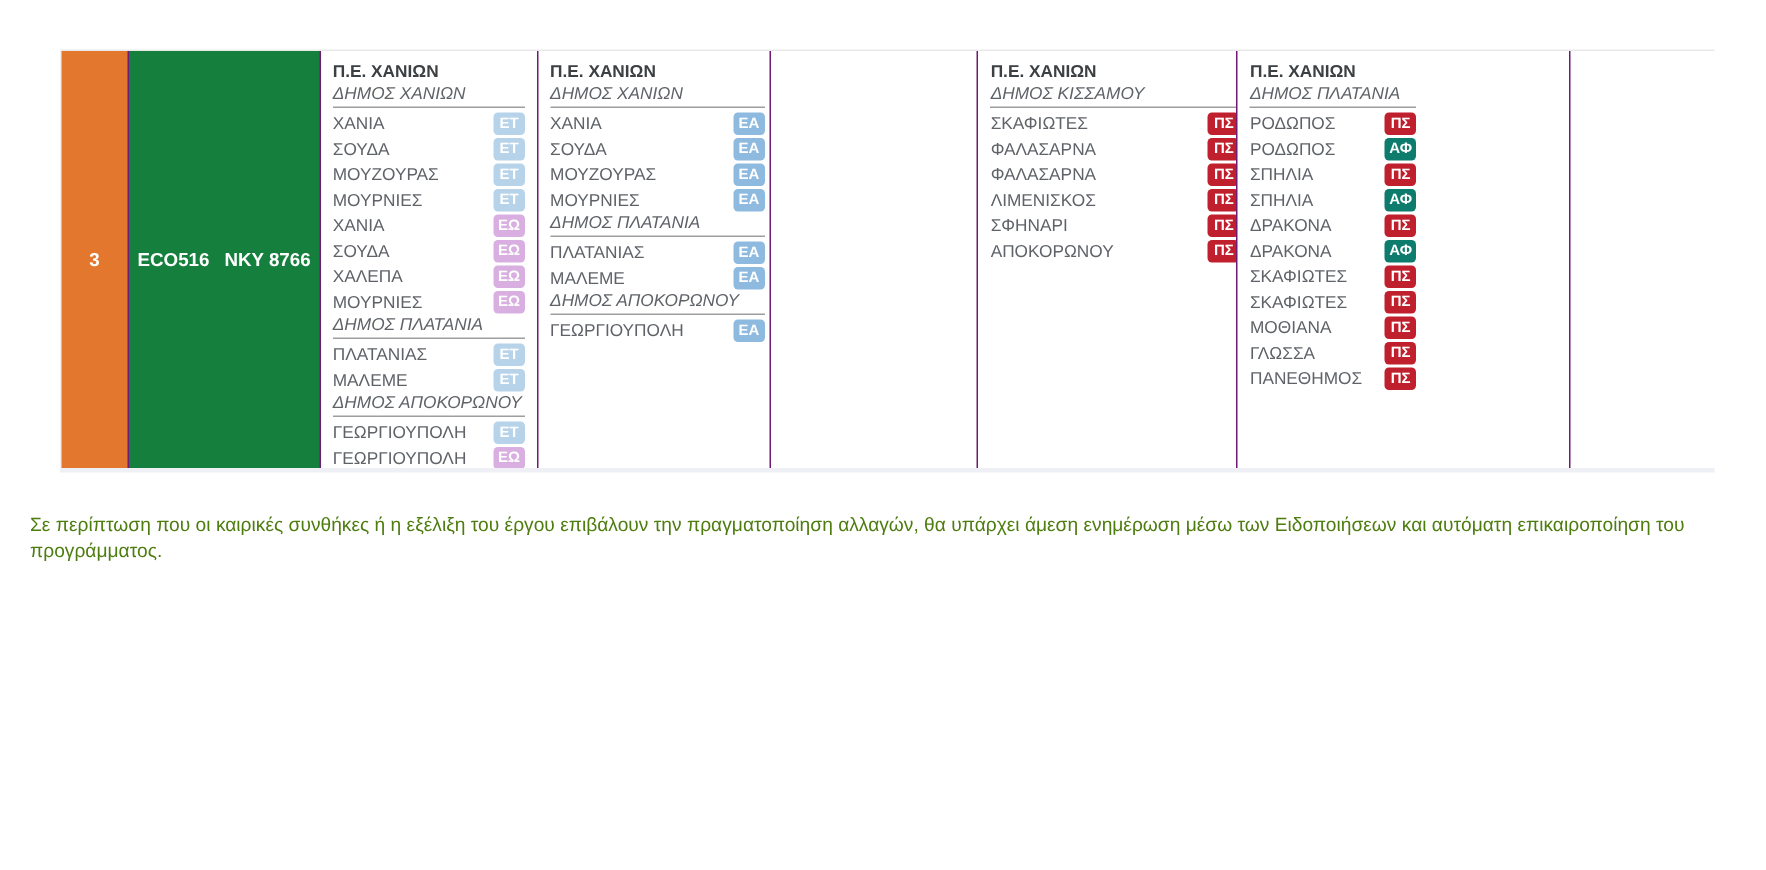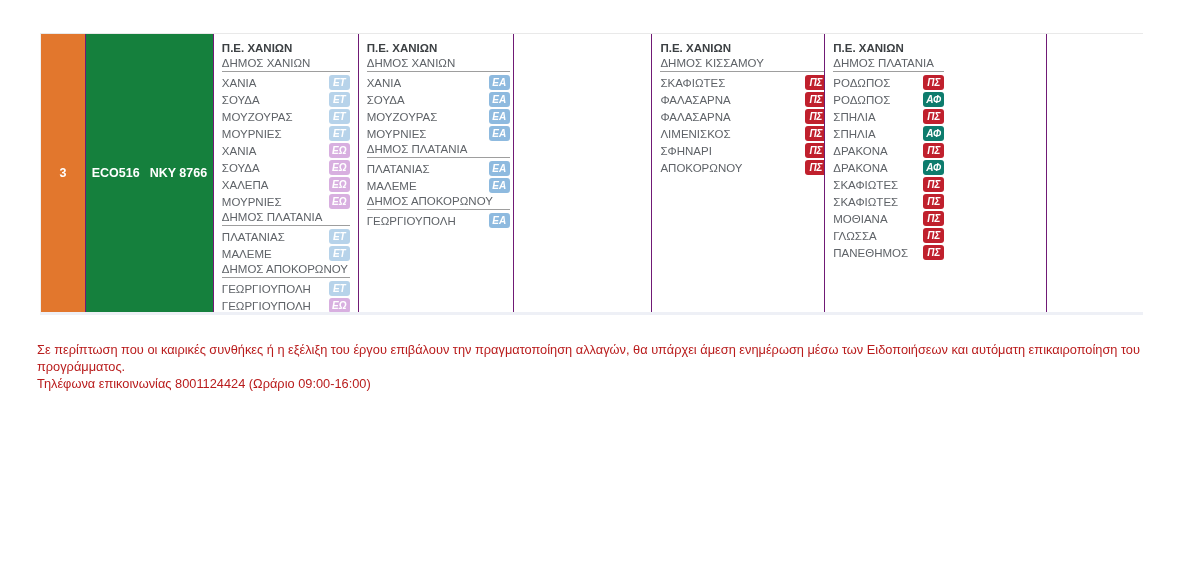--- a/index.html
+++ b/index.html
@@ -61,20 +61,21 @@
     white-space: nowrap;
   }
   .muni {
     height: 15px;
     line-height: 15px;
     font-size: 11.5px;
     color: #5f6368;
     border-bottom: 1px solid #9e9e9e;
     margin-bottom: 2px;
     white-space: nowrap;
+    font-style: italic;
   }
   .item {
     height: 17px;
     display: flex;
     align-items: center;
     justify-content: space-between;
     gap: 14px;
   }
   .place {
     font-size: 11.5px;
@@ -85,26 +86,25 @@
     width: 21px;
     height: 15px;
     border-radius: 3px;
     color: #ffffff;
     font-size: 10px;
     font-weight: bold;
     display: flex;
     align-items: center;
     justify-content: center;
     flex: none;
-    font-style: italic;
   }
   .footer {
-    margin: 26px 0 0 37px;
+    margin: 26px 0 0 20px;
     font-size: 12.8px;
-    color: #b91c1c;
+    color: #4d7c0f;
     line-height: 17px;
   }
 </style>
 </head>
 <body>
 
 <div class="schedule-table">
   <div class="cell accent c0" style="background: rgb(226, 119, 45);">
     <span>3</span>
   </div>
@@ -285,14 +285,13 @@
           <span class="place">ΠΑΝΕΘΗΜΟΣ</span>
           <span class="badge" style="background: rgb(192, 32, 45);">ΠΣ</span>
         </div>
       </div>
     </div>
   <div class="cell c7 last"></div>
 </div>
 
 <div class="footer">
   <div>Σε περίπτωση που οι καιρικές συνθήκες ή η εξέλιξη του έργου επιβάλουν την πραγματοποίηση αλλαγών, θα υπάρχει άμεση ενημέρωση μέσω των Ειδοποιήσεων και αυτόματη επικαιροποίηση του προγράμματος.</div>
-  <div>Τηλέφωνα επικοινωνίας 8001124424 (Ωράριο 09:00-16:00)</div>
 </div>
 
 </body></html>

